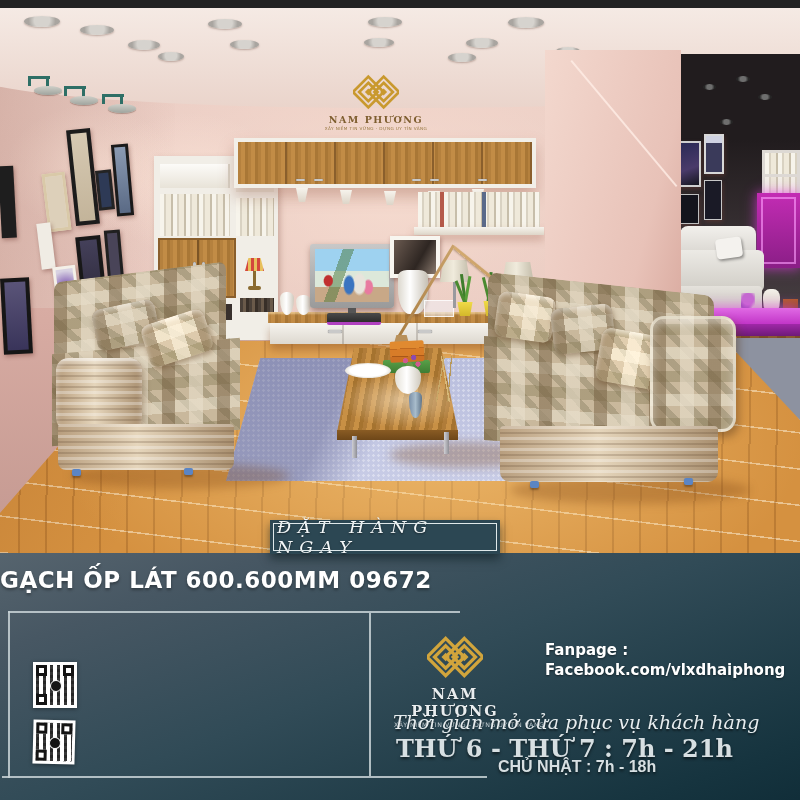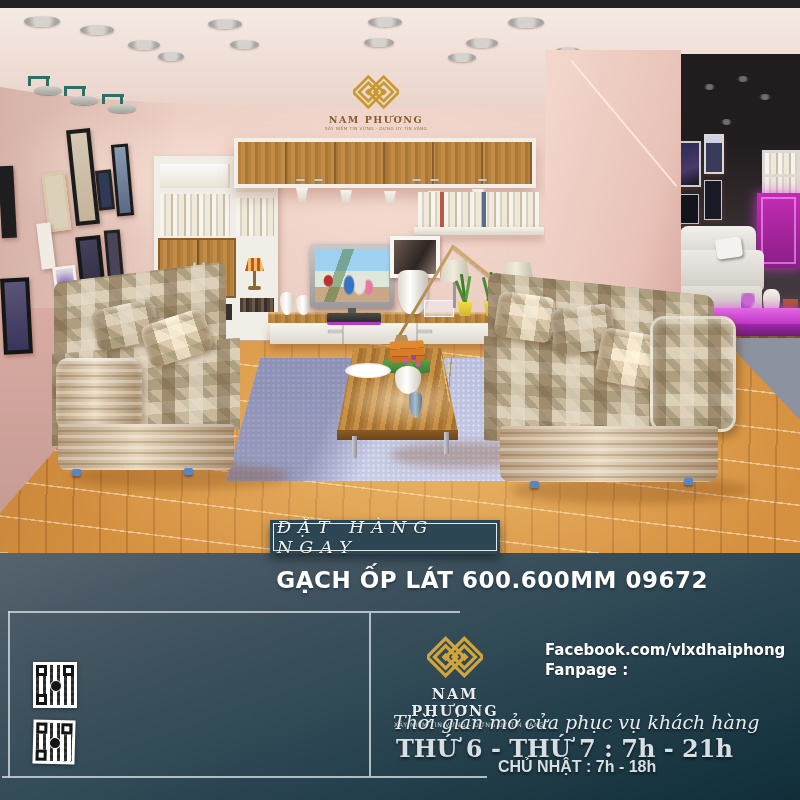--- a/index.html
+++ b/index.html
@@ -103,21 +103,21 @@
   .cta{position:absolute;left:270px;top:512px;width:230px;height:34px;background:#2c4753;
     box-shadow:0 5px 9px rgba(10,25,30,.55);display:flex;align-items:center;justify-content:center;
     cursor:pointer;z-index:30;font-style:italic;}
   .cta:after{content:"";position:absolute;inset:3px;border:1.5px solid #dfe8ea;}
   .cta span{font-family:"DejaVu Serif",serif;font-size:17.5px;letter-spacing:7px;color:#f3f7f8;
     padding-left:7px;text-shadow:0 1px 2px rgba(0,0,0,.5);}
 
   
   .footer{position:absolute;left:0;top:545px;width:800px;height:255px;
     background:linear-gradient(160deg,#56646e 0%,#475763 18%,#314b57 48%,#16343f 88%,#102d38 100%);}
-  .headline{position:absolute;left:0;top:14px;width:708px;text-align:right;
+  .headline{position:absolute;left:0;top:14px;width:708px;text-align:left;
     font-size:23px;font-weight:bold;color:#ffffff;letter-spacing:.5px;
     text-shadow:0 2px 3px rgba(0,0,0,.35);}
   .fline{position:absolute;background:#c9d3d7;opacity:.85;}
 
   .qr{position:absolute;background:#fff;padding:3px;box-sizing:border-box;box-shadow:0 1px 4px rgba(0,0,0,.4);}
   .qr .grid{width:100%;height:100%;background:
     repeating-linear-gradient(0deg,#141414 0 3px, rgba(0,0,0,0) 3px 6px),
     repeating-linear-gradient(90deg,#141414 0 3px, #fff 3px 7px);
     background-blend-mode:screen;opacity:.92;}
   .qr .fd{position:absolute;width:11px;height:11px;border:3px solid #141414;background:#fff;box-sizing:border-box;}
@@ -454,21 +454,21 @@
             <path d="M80 21 104 45 80 69 56 45Z"></path>
         </g>
         <path d="M40 36 49 45 40 54 31 45Z" fill="#d2a53c"></path>
         <path d="M80 36 89 45 80 54 71 45Z" fill="#d2a53c"></path>
       </svg>
       <div class="name">NAM PHƯƠNG</div>
       <div class="tag">XÂY NIỀM TIN VỮNG - DỰNG UY TÍN VÀNG</div>
     </div>
 
     <div class="fanpage">
+      <div>Fanpage :</div>
       <div style="cursor:pointer;">Facebook.com/vlxdhaiphong</div>
-      <div>Fanpage :</div>
     </div>
 
     <div class="hours-title">Thời gian mở cửa phục vụ khách hàng</div>
     <div class="hours-main">THỨ 6 - THỨ 7 : 7h - 21h</div>
     <div class="hours-sun">CHỦ NHẬT : 7h - 18h</div>
   </div>
 </div>
 
 </body></html>

